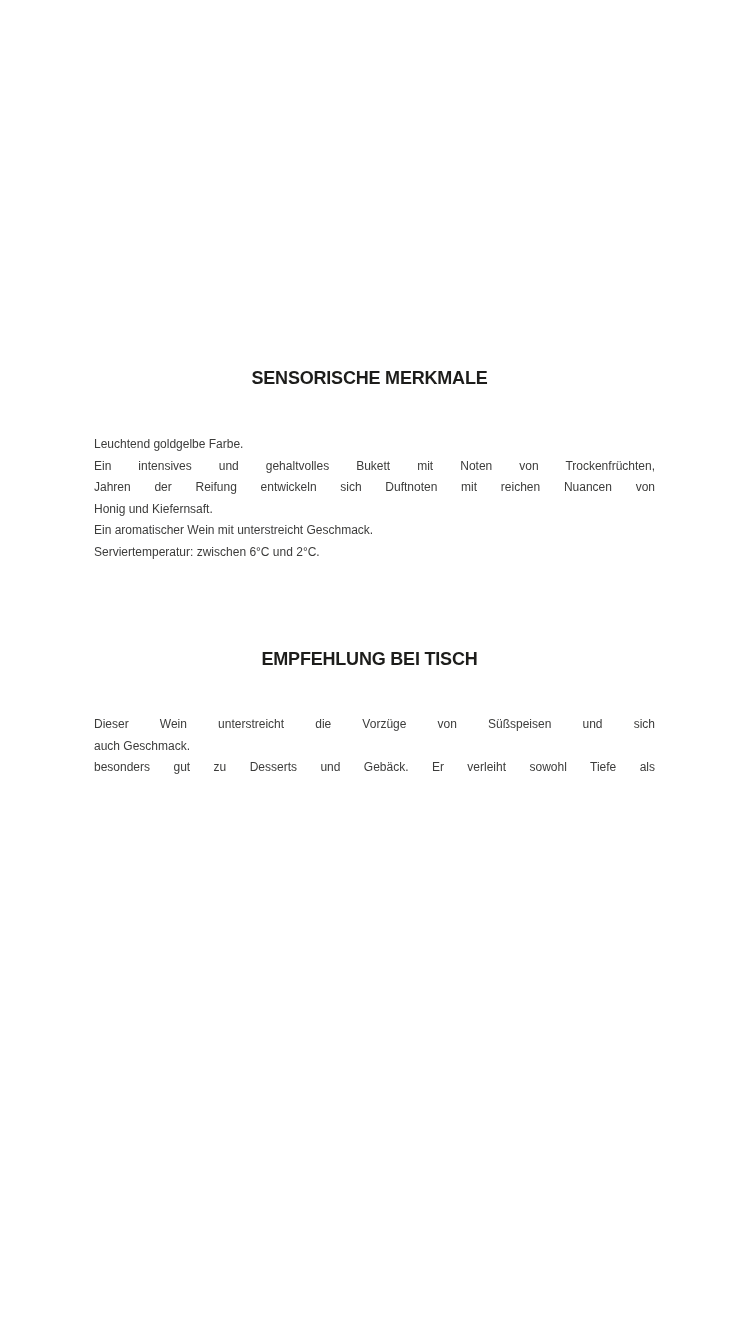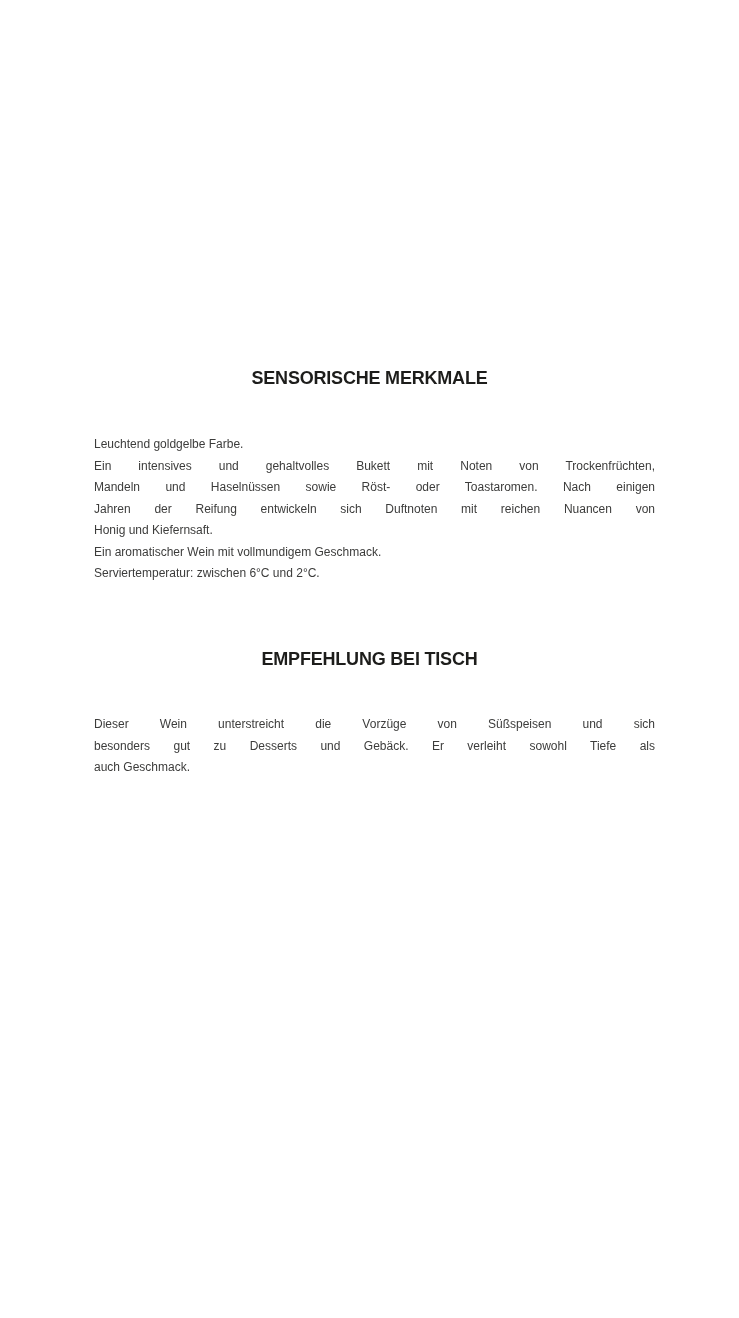--- a/index.html
+++ b/index.html
@@ -55,28 +55,27 @@
 </head>
 <body>
 
 <main class="page">
 
   <h2 class="heading h1">SENSORISCHE MERKMALE</h2>
 
   <div class="para p1">
     <div class="ln">Leuchtend goldgelbe Farbe.</div>
     <div class="ln just">Ein intensives und gehaltvolles Bukett mit Noten von Trockenfrüchten,</div>
-    <div class="ln just">Mandeln und Haselnüssen sowie Röst- oder Toastaromen. Nach einigen</div>
     <div class="ln just">Jahren der Reifung entwickeln sich Duftnoten mit reichen Nuancen von</div>
     <div class="ln">Honig und Kiefernsaft.</div>
-    <div class="ln">Ein aromatischer Wein mit vollmundigem Geschmack.</div>
+    <div class="ln">Ein aromatischer Wein mit unterstreicht Geschmack.</div>
     <div class="ln">Serviertemperatur: zwischen 6°C und 2°C.</div>
   </div>
 
   <h2 class="heading h2">EMPFEHLUNG BEI TISCH</h2>
 
   <div class="para p2">
     <div class="ln just">Dieser Wein unterstreicht die Vorzüge von Süßspeisen und sich</div>
+    <div class="ln">auch Geschmack.</div>
     <div class="ln just">besonders gut zu Desserts und Gebäck. Er verleiht sowohl Tiefe als</div>
-    <div class="ln">auch Geschmack.</div>
   </div>
 
 </main>
 
 </body></html>

